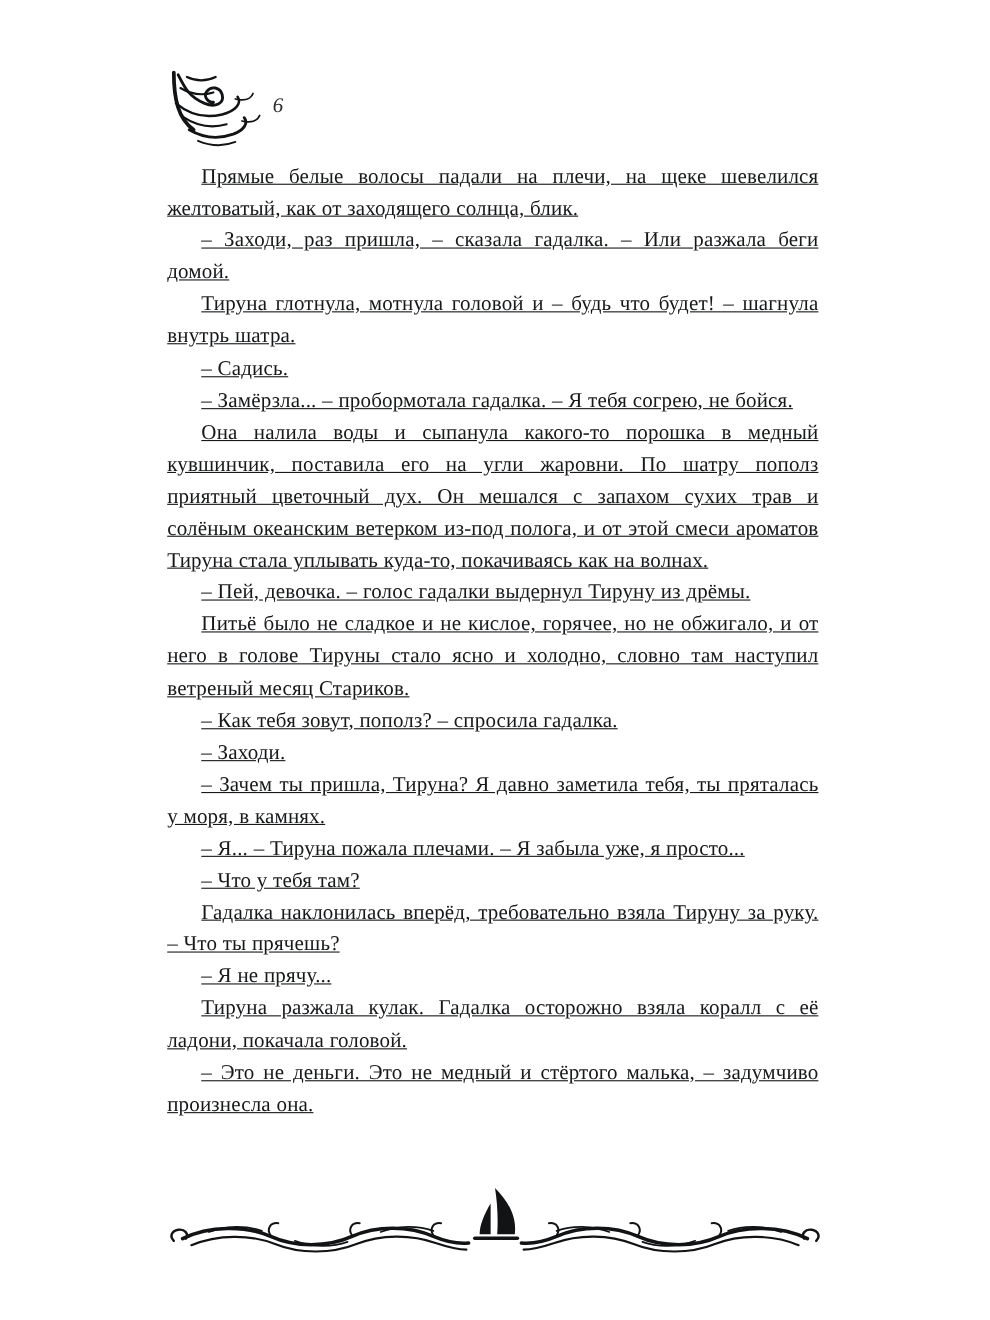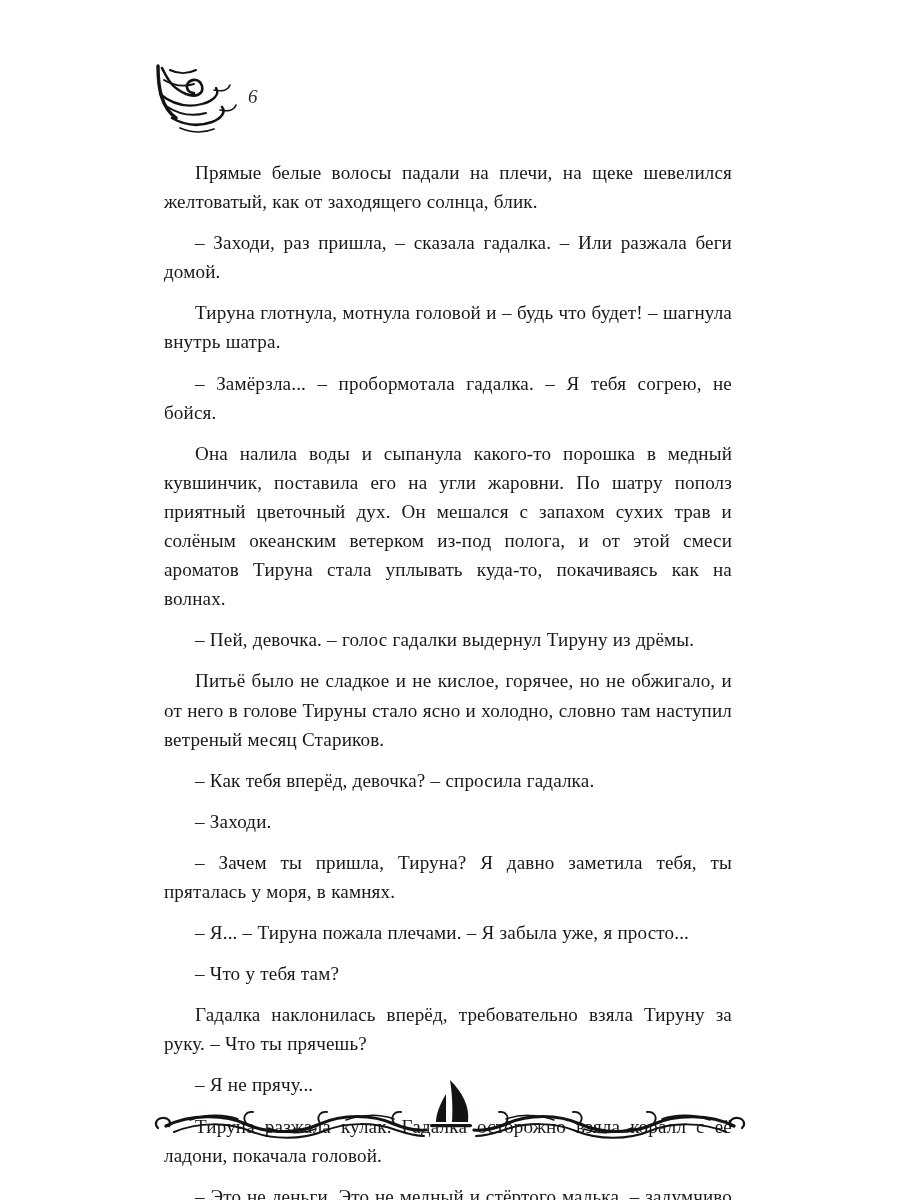--- a/index.html
+++ b/index.html
@@ -49,29 +49,30 @@
   }
 
   
   .text-column {
     position: absolute;
     left: 152px;
     top: 146px;
     width: 592px;
   }
   p.para {
-    margin: 12px;
+    margin: 0;
     font-size: 19.1px;
     line-height: 29.1px;
     text-align: justify;
     text-justify: inter-word;
     letter-spacing: 0.15px;
     word-spacing: 0.2px;
     -webkit-hyphens: manual;
     hyphens: manual;
+    text-decoration: underline;
   }
   p.para.indent {
     text-indent: 31px;
   }
 
   
   .page-footer {
     position: absolute;
     left: 150px;
     top: 1076px;
@@ -102,25 +103,26 @@
         </g>
       </svg>
     </div>
     <div class="folio">6</div>
   </div>
 
   <div class="text-column">
     <p class="para indent">Прямые белые волосы падали на плечи, на щеке шевелился желтоватый, как от заходящего солнца, блик.</p>
     <p class="para indent">– Заходи, раз пришла, – сказала гадалка. – Или разжала беги домой.</p>
     <p class="para indent">Тируна глотнула, мотнула головой и – будь что будет! – шагнула внутрь шатра.</p>
+    <p class="para indent">– Садись.</p>
     <p class="para indent">– Замёрзла... – пробормотала гадалка. – Я тебя согрею, не бойся.</p>
     <p class="para indent">Она налила воды и сыпанула какого-то порошка в медный кувшинчик, поставила его на угли жаровни. По шатру пополз приятный цветочный дух. Он мешался с запахом сухих трав и солёным океанским ветерком из-под полога, и от этой смеси ароматов Тируна стала уплывать куда-то, покачиваясь как на волнах.</p>
     <p class="para indent">– Пей, девочка. – голос гадалки выдернул Тируну из дрёмы.</p>
     <p class="para indent">Питьё было не сладкое и не кислое, горячее, но не обжигало, и от него в голове Тируны стало ясно и холодно, словно там наступил ветреный месяц Стариков.</p>
-    <p class="para indent">– Как тебя вперёд, девочка? – спросила гадалка.</p>
+    <p class="para indent">– Как тебя зовут, пополз? – спросила гадалка.</p>
     <p class="para indent">– Заходи.</p>
     <p class="para indent">– Зачем ты пришла, Тируна? Я давно заметила тебя, ты пряталась у моря, в камнях.</p>
     <p class="para indent">– Я... – Тируна пожала плечами. – Я забыла уже, я просто...</p>
     <p class="para indent">– Что у тебя там?</p>
     <p class="para indent">Гадалка наклонилась вперёд, требовательно взяла Тируну за руку. – Что ты прячешь?</p>
     <p class="para indent">– Я не прячу...</p>
     <p class="para indent">Тируна разжала кулак. Гадалка осторожно взяла коралл с её ладони, покачала головой.</p>
     <p class="para indent">– Это не деньги. Это не медный и стёртого малька, – задумчиво произнесла она.</p>
   </div>
 

